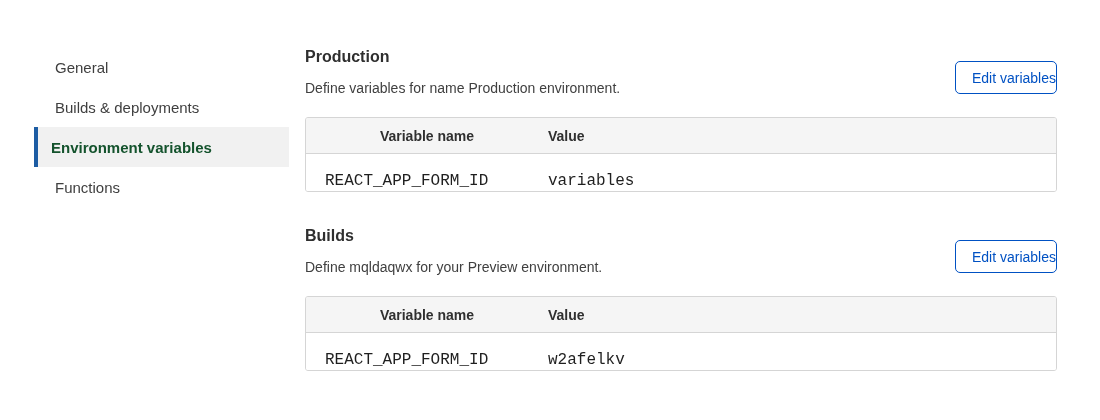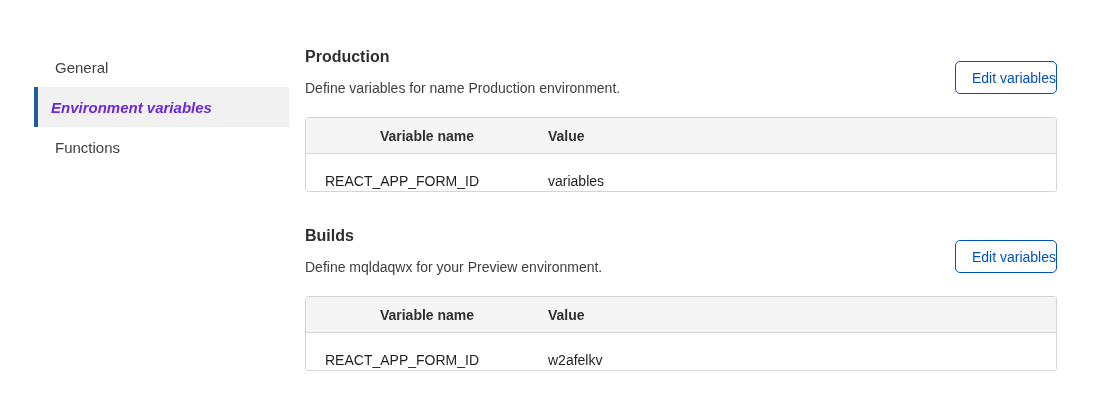--- a/index.html
+++ b/index.html
@@ -18,21 +18,21 @@
   .sidebar{ width:255px; margin-left:34px; margin-top:47px; flex:none; }
   .nav-item{
     height:40px; display:flex; align-items:center;
     padding-left:17px; font-size:15px; color:#3f3f3f; cursor:pointer;
     border-left:4px solid transparent;
   }
   .nav-item.selected{
     background:var(--selected-bg);
     border-left:4px solid var(--selected-bar);
     padding-left:13px;
-    font-weight:bold; color:#6d28d9;font-style:italic;
+    font-weight:bold; color:#14532d;
   }
 
   
   .main{ width:752px; margin-left:16px; padding-top:49px; flex:none; }
   .section + .section{ margin-top:36px; }
   .section-head{ display:flex; justify-content:space-between; align-items:flex-start; }
   .section-title{ font-size:16px; font-weight:bold; color:#2f2f2f; line-height:1; }
   .section-desc{ font-size:14px; color:#404040; line-height:1; margin-top:16px; }
   .edit-btn{
     margin-top:12px;
@@ -51,33 +51,34 @@
     table-layout:fixed;
   }
   .var-table th{
     background:var(--header-bg);
     text-align:left; font-size:14px; font-weight:bold; color:#303030;
     height:35px; padding:0 0 0 19px; vertical-align:middle;
   }
   .var-table th.col-name{ width:223px;text-align:center; }
   .var-table td{
     border-top:1px solid var(--table-border);
-    font-family:Liberation Sans, sans-serif;
-    font-size:14px; color:#1f1f1f;
+    font-family:Liberation Mono, monospace;
+    font-size:16px; color:#1f1f1f;
     height:38px; padding:16px 0 0 19px; vertical-align:middle;
     background:#ffffff;
   }
 </style>
 </head>
 <body>
 
 <div class="layout">
 
   <nav class="sidebar">
     <div class="nav-item">General</div>
+    <div class="nav-item">Builds &amp; deployments</div>
     <div class="nav-item selected">Environment variables</div>
     <div class="nav-item">Functions</div>
   </nav>
 
   <main class="main">
 
     <section class="section">
       <div class="section-head">
         <div>
           <h2 class="section-title">Production</h2>

